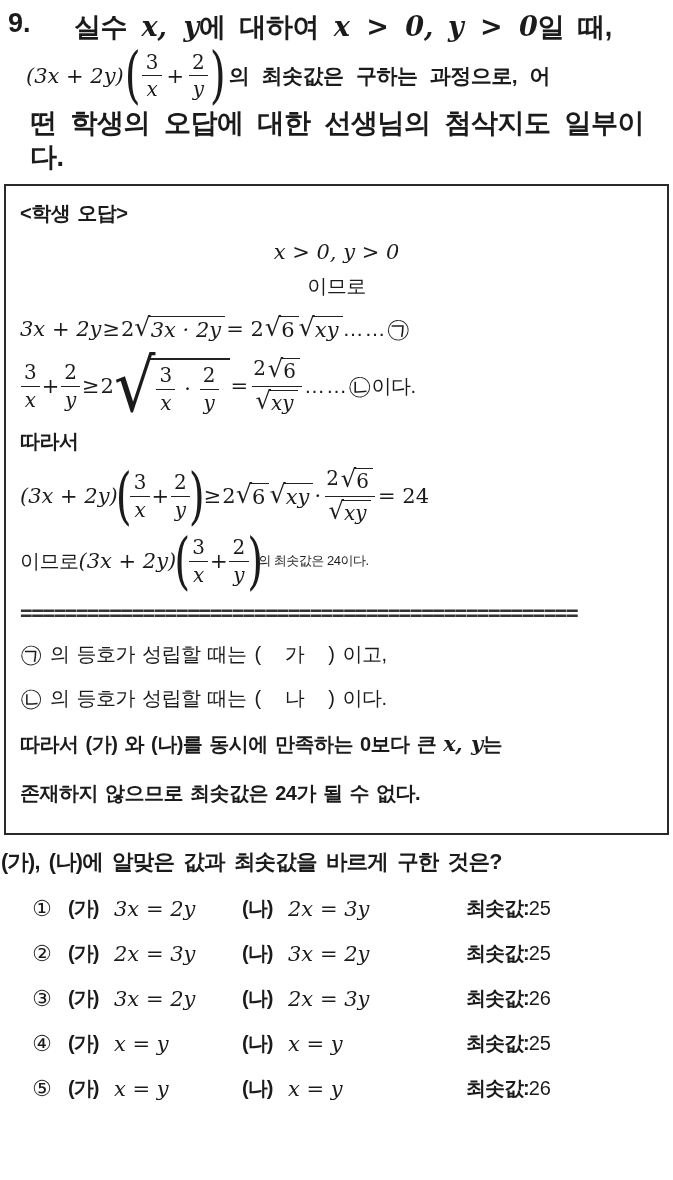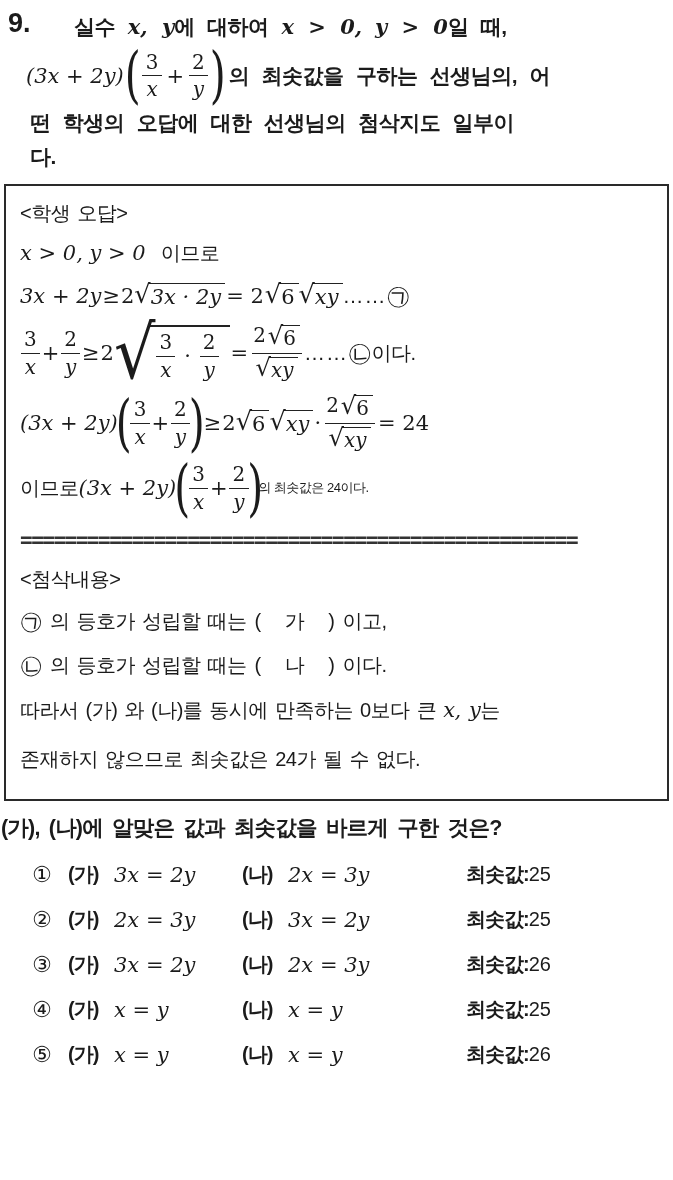--- a/index.html
+++ b/index.html
@@ -15,21 +15,21 @@
   
   .ko  { font-family:"Liberation Sans","DejaVu Sans",sans-serif; letter-spacing:-0.5px; }
   .kb  { font-weight:700; }
   .km  { font-weight:500; }
   .m   { font-family:"DejaVu Serif",serif; font-style:italic; }
   .mn  { font-family:"DejaVu Serif",serif; font-style:normal; }
 
   
   .intro { position:relative; padding:10px 6px 0 30px; }
   .qnum  { position:absolute; left:8px; top:8px; font-size:27px; font-weight:700; letter-spacing:0; }
-  .iline { font-size:21px; }
+  .iline { font-size:27px; }
   .iline.text { font-weight:700; word-spacing:7px; line-height:34px; }
   .l1 { padding-left:44px; }
   .l2 { display:flex; align-items:center; gap:3px; margin:8px 0 6px -4px; font-size:21px; }
   .l2 .tail { font-weight:700; word-spacing:7px; margin-left:2px; }
 
   
   .mrow { display:flex; align-items:center; }
   .frac { display:inline-flex; flex-direction:column; align-items:center; line-height:1.02; font-size:0.95em; }
   .frac .fn { padding:0 4px 3px; }
   .frac .fd { border-top:1.6px solid #222; padding:3px 4px 0; }
@@ -45,23 +45,23 @@
   .sqt .rst { font-family:"DejaVu Serif",serif; font-style:normal; font-size:3.1em; font-weight:200;
               line-height:0.82; transform:scaleY(1.12); margin-right:-5px; }
   .sqt .rbt { border-top:2px solid #222; display:inline-flex; align-items:center; gap:7px;
               padding:5px 10px 1px 5px; }
   .mark { font-family:"DejaVu Sans",sans-serif; font-style:normal; font-size:1.12em; font-weight:400; }
   .dots { letter-spacing:1px; font-style:normal; }
 
   
   .box { margin:10px 4px 0 4px; border:2px solid #2a2a2a; padding:12px 14px 10px 14px; }
   .bline { font-size:21px; margin:13px 0; }
-  .bline.ko-line { font-size:20px; font-weight:400; letter-spacing:-0.5px; word-spacing:2px; }
+  .bline.ko-line { font-size:20px; font-weight:700; letter-spacing:-0.5px; word-spacing:2px; }
   .bline.first { margin-top:2px; }
-  .mixed { display:flex; align-items:center; gap:15px; }
+  .mixed { display:flex; align-items:center; gap:9px;flex-direction:column; }
   .sep { font-family:"DejaVu Sans Mono",monospace; font-size:21px; font-weight:700; letter-spacing:-1.5px;
          white-space:nowrap; overflow:hidden; margin:16px 0 14px 0; color:#333; }
   .blankp { display:inline-flex; align-items:center; }
   .blankp .bl { padding:0 24px; }
   .note-line { display:flex; align-items:center; gap:8px; font-size:20px; font-weight:500;
                letter-spacing:-0.5px; word-spacing:2px; }
   .wrapline { line-height:33px; }
 
   
   .qline { font-size:21.5px; font-weight:700; letter-spacing:-0.8px; word-spacing:4px; margin:12px 0 4px 1px; }
@@ -93,21 +93,21 @@
     <span class="frac">
       <span class="fn mn">3</span>
       <span class="fd m">x</span>
     </span>
     <span class="rel">+</span>
     <span class="frac">
       <span class="fn mn">2</span>
       <span class="fd m">y</span>
     </span>
     <span class="bp">)</span>
-    <span class="ko kb tail">의 최솟값을 구하는 선생님의, 어</span>
+    <span class="ko kb tail">의 최솟값은 구하는 과정으로, 어</span>
   </div>
 
   <div class="iline text">
     <span class="ko kb">떤 학생의 오답에 대한 선생님의 첨삭지도 일부이</span>
   </div>
   <div class="iline text">
     <span class="ko kb">다.</span>
   </div>
 </div>
 
@@ -183,20 +183,23 @@
           <span class="rs">√</span>
           <span class="rb m">xy</span>
         </span>
       </span>
     </span>
     <span class="dots">……</span>
     <span class="mark">㉡</span>
     <span class="ko km" style="font-size:20px;">이다.</span>
   </div>
 
+  <div class="bline ko-line">
+    <span>따라서</span>
+  </div>
 
   <div class="bline mrow">
     <span class="m">(3x + 2y)</span>
     <span class="bp">(</span>
     <span class="frac">
       <span class="fn mn">3</span>
       <span class="fd m">x</span>
     </span>
     <span class="rel">+</span>
     <span class="frac">
@@ -245,23 +248,20 @@
     <span class="frac">
       <span class="fn mn">2</span>
       <span class="fd m">y</span>
     </span>
     <span class="bp">)</span>
     <span class="ko km" style="font-size:13px; margin-left:-3px;">의 최솟값은 24이다.</span>
   </div>
 
   <div class="sep">==================================================</div>
 
-  <div class="bline ko-line">
-    <span>&lt;첨삭내용&gt;</span>
-  </div>
 
   <div class="bline note-line">
     <span class="mark">㉠</span>
     <span class="ko">의 등호가 성립할 때는</span>
     <span class="blankp">
         <span>(</span>
         <span class="bl ko">가</span>
         <span>)</span>
       </span>
     <span class="ko">이고,</span>

